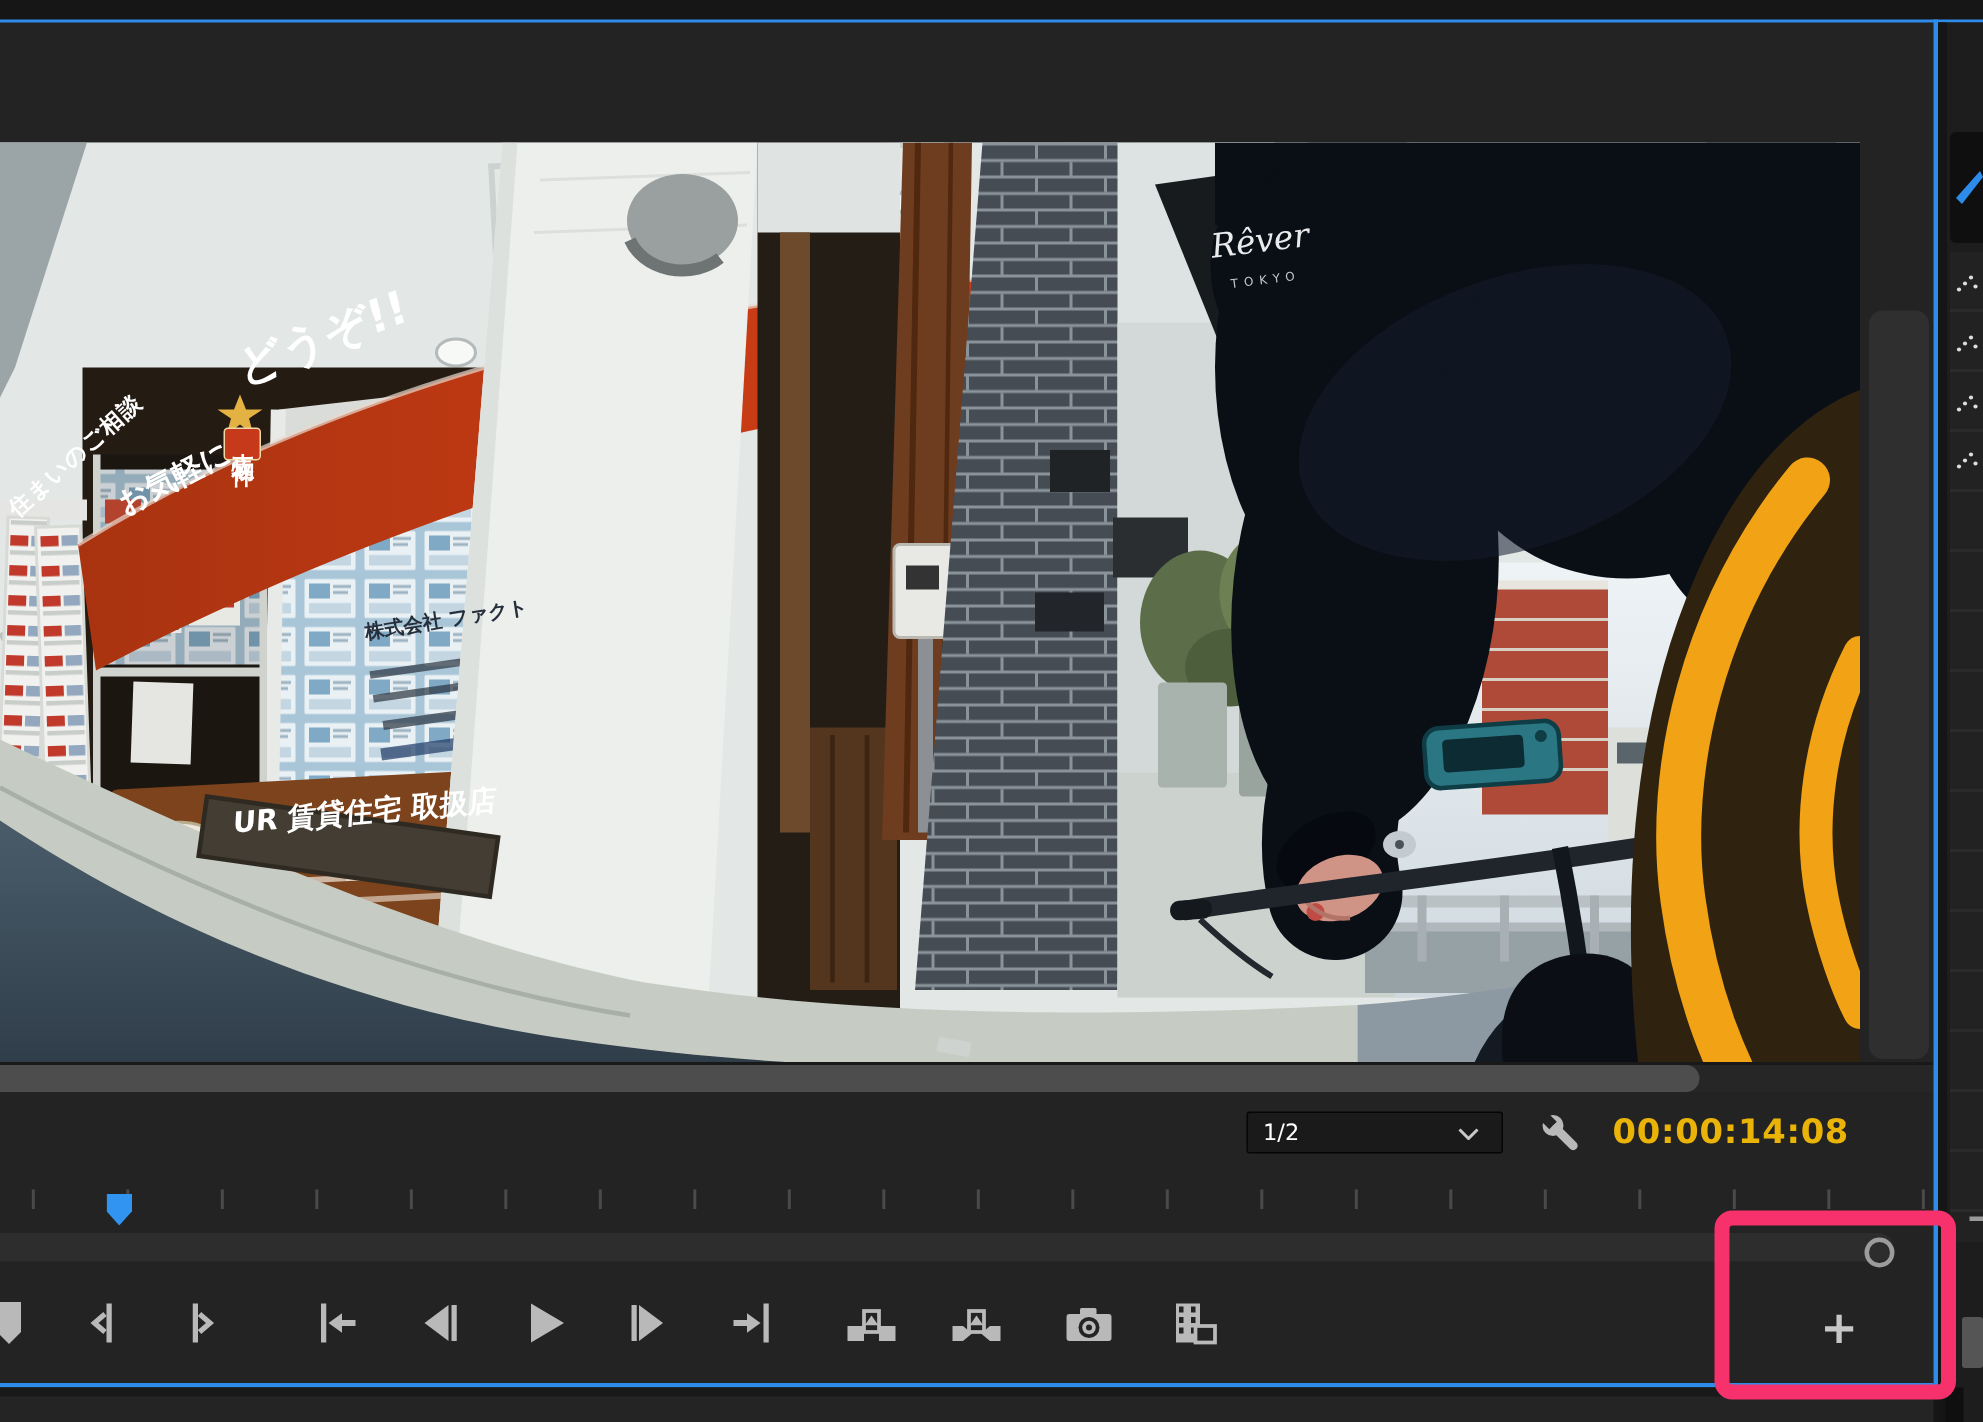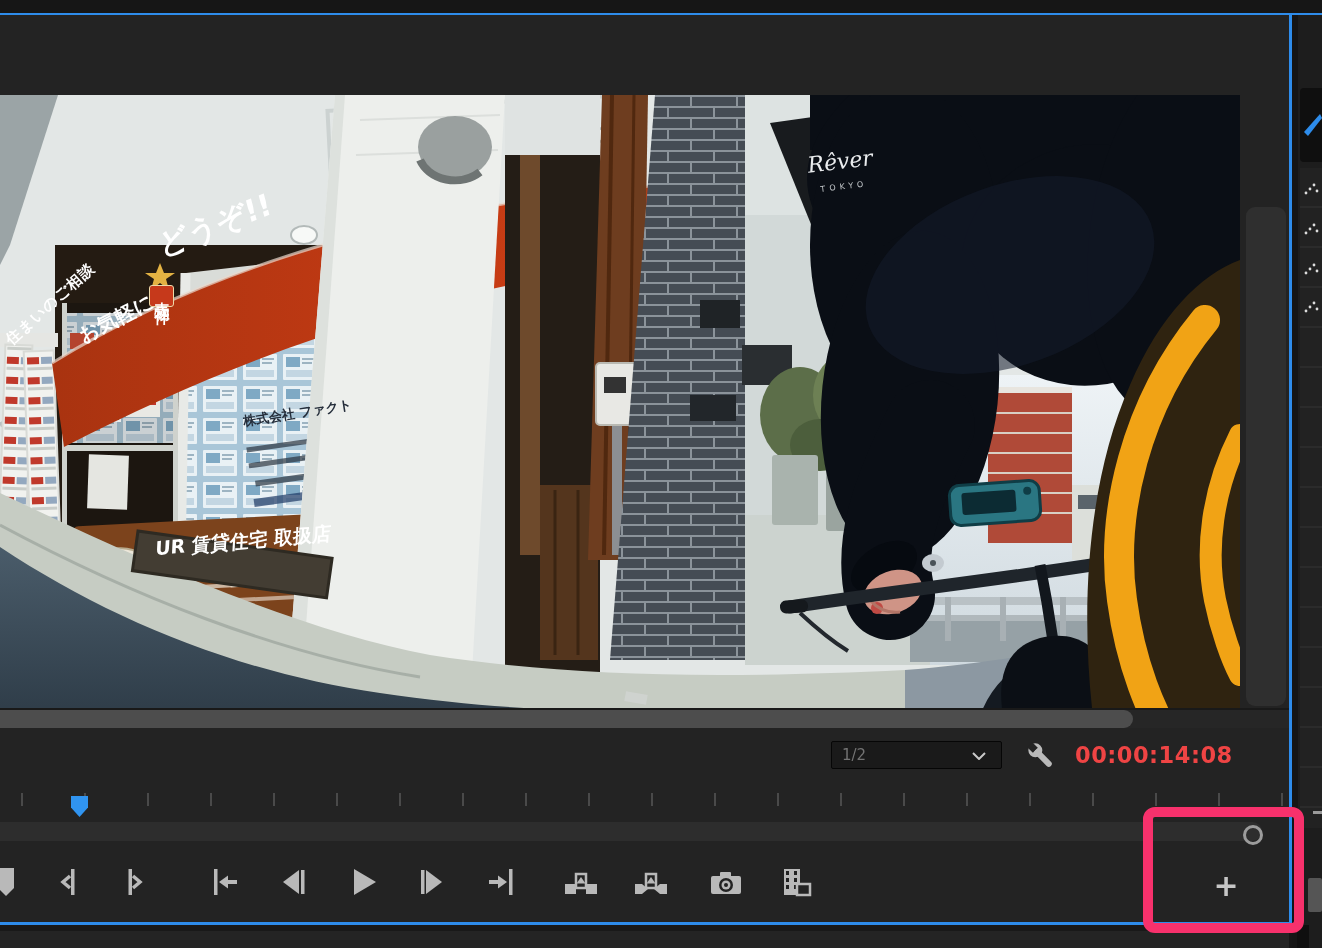--- a/index.html
+++ b/index.html
@@ -27,24 +27,24 @@
   .t-rever{left:806px;top:58px;transform:rotate(-7deg);font-size:22px;font-style:italic;
            font-family:"DejaVu Serif","Liberation Serif",serif;color:#e9ebed;}
   .t-tokyo{left:820px;top:90px;transform:rotate(-7deg);font-size:8px;letter-spacing:4px;color:#c3c7ca;}
   
   .hscroll-track{left:0;top:710px;width:1289px;height:18px;background:#262626;}
   .hscroll-thumb{left:0;top:710px;width:1133px;height:18px;background:#4d4d4d;border-radius:0 9px 9px 0;}
   .vscroll-thumb{left:1246px;top:207px;width:40px;height:499px;background:#2f2f2f;border-radius:9px;}
   .video-edge{left:0;top:708px;width:1289px;height:2px;background:#191919;}
   
   .res-select{left:831px;top:741px;width:171px;height:28px;background:#1a1a1a;border:1px solid #060606;
-              border-radius:2px;box-sizing:border-box;color:#737373;font-size:15px;line-height:26px;padding-left:10px;}
+              border-radius:2px;box-sizing:border-box;color:#ffffff;font-size:15px;line-height:26px;padding-left:10px;}
   .res-chevron{left:972px;top:752px;}
   .wrench-btn{left:1024px;top:740px;width:34px;height:32px;}
-  .timecode{left:1075px;top:742px;width:170px;font-size:22.5px;font-weight:bold;color:#ef4444;letter-spacing:0.5px;}
+  .timecode{left:1075px;top:742px;width:170px;font-size:22.5px;font-weight:bold;color:#eab308;letter-spacing:0.5px;}
   
   .ruler{left:0;top:793px;width:1289px;height:22px;
          background:repeating-linear-gradient(90deg,transparent 0 21px,#4a4a4a 21px 23px,transparent 23px 63px);
          background-position:0 0;background-size:63px 13px;background-repeat:repeat-x;}
   .playhead{left:71px;top:796px;width:17px;height:21px;background:#3094F0;
             clip-path:polygon(0 0,100% 0,100% 55%,50% 100%,0 55%);}
   .zoomstrip{left:0;top:822px;width:1262px;height:19px;background:#2d2d2d;border-radius:0 10px 10px 0;}
   .zoomhandle{left:1243px;top:825px;width:14px;height:14px;border:3px solid #9c9c9c;border-radius:50%;background:transparent;box-sizing:content-box;}
   
   .tbtn{top:866px;width:34px;height:32px;}

